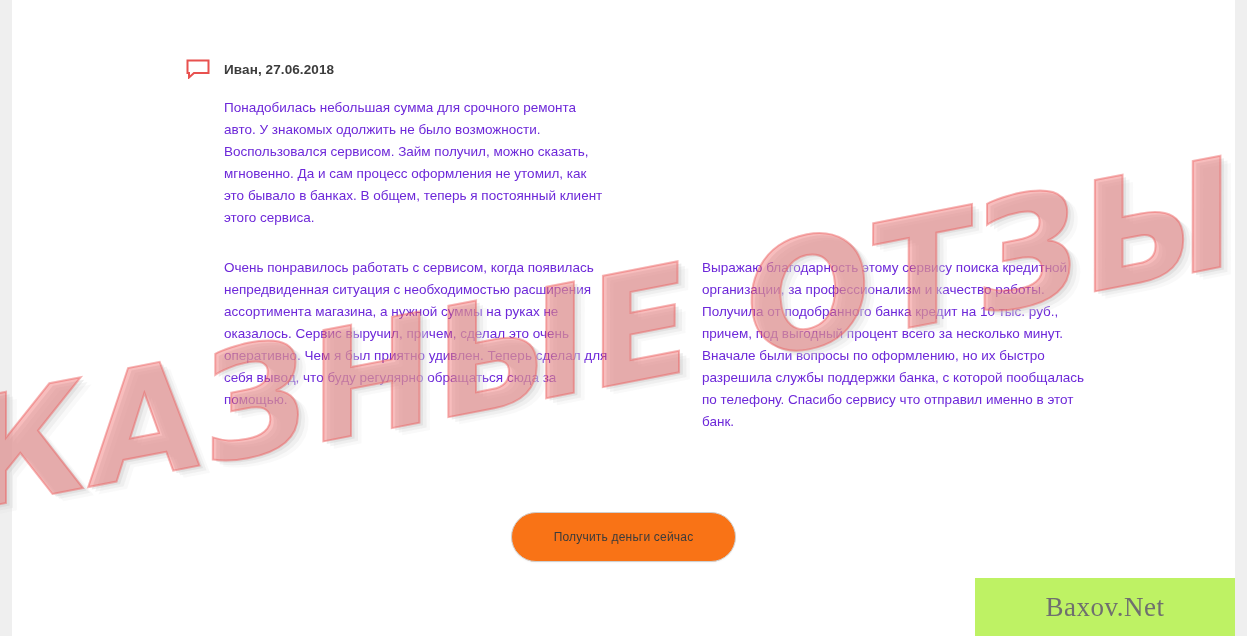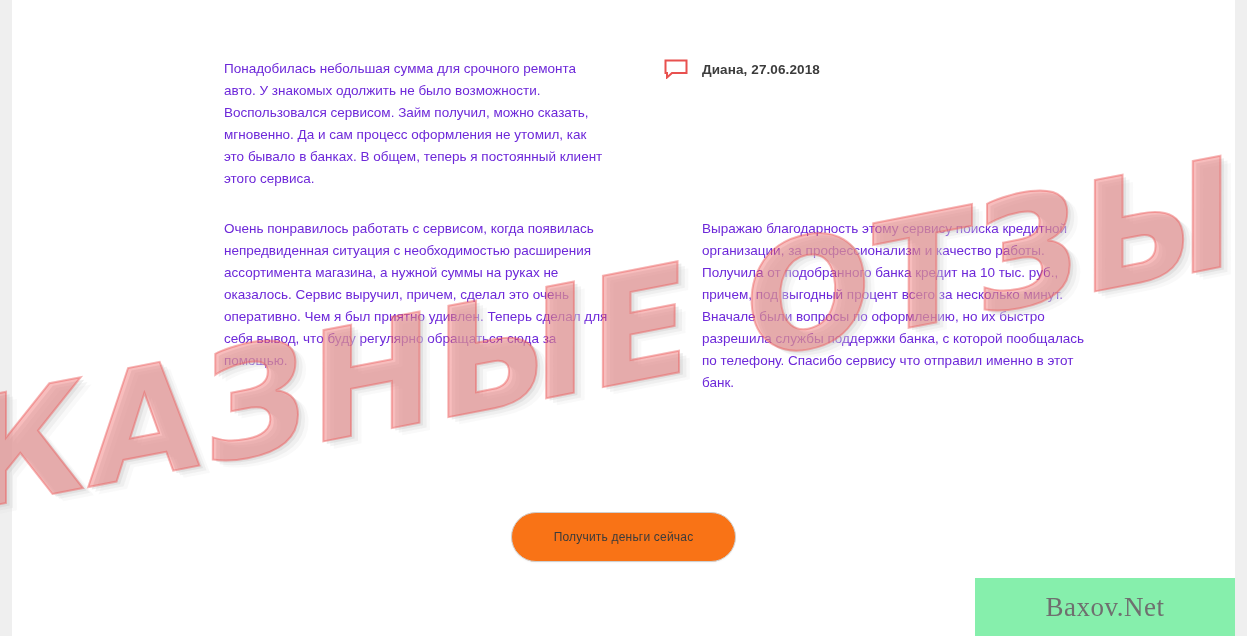--- a/index.html
+++ b/index.html
@@ -122,21 +122,21 @@
     -webkit-text-stroke: 2px rgba(235, 90, 90, 0.45);
   }
 
   
   .site-badge {
     position: absolute;
     right: 12px;
     bottom: 0;
     width: 260px;
     height: 58px;
-    background: #86efac;
+    background: #bef264;
     display: flex;
     align-items: center;
     justify-content: center;
   }
   .site-badge-text {
     font-family: "Liberation Serif", serif;
     font-size: 27px;
     color: #6f6f6f;
     letter-spacing: 0.5px;
   }
@@ -147,32 +147,32 @@
 <div class="page">
 
   <div class="edge left"></div>
   <div class="edge right"></div>
 
   <div class="content">
 
     <div class="reviews">
 
       <div class="review">
-        <p class="review-body">Понадобилась небольшая сумма для срочного ремонта авто. У знакомых одолжить не было возможности. Воспользовался сервисом. Займ получил, можно сказать, мгновенно. Да и сам процесс оформления не утомил, как это бывало в банках. В общем, теперь я постоянный клиент этого сервиса.</p>
-      </div>
-
-      <div class="review second-col">
         <div class="review-head">
           <span class="bubble-icon">
             <svg width="24" height="20" viewBox="0 0 24 20" aria-hidden="true">
               <path d="M1.5 1.5 H22.5 V14 H8 L3 18.5 V14 H1.5 Z" fill="none" stroke="#e8514f" stroke-width="2"></path>
             </svg>
           </span>
-          <div class="review-author">Диана, 27.06.2018</div>
+          <div class="review-author">Иван, 27.06.2018</div>
         </div>
+        <p class="review-body">Понадобилась небольшая сумма для срочного ремонта авто. У знакомых одолжить не было возможности. Воспользовался сервисом. Займ получил, можно сказать, мгновенно. Да и сам процесс оформления не утомил, как это бывало в банках. В общем, теперь я постоянный клиент этого сервиса.</p>
+      </div>
+
+      <div class="review second-col">
       </div>
 
       <div class="review">
         <p class="review-body">Очень понравилось работать с сервисом, когда появилась непредвиденная ситуация с необходимостью расширения ассортимента магазина, а нужной суммы на руках не оказалось. Сервис выручил, причем, сделал это очень оперативно. Чем я был приятно удивлен. Теперь сделал для себя вывод, что буду регулярно обращаться сюда за помощью.</p>
       </div>
 
       <div class="review second-col">
         <p class="review-body">Выражаю благодарность этому сервису поиска кредитной организации, за профессионализм и качество работы. Получила от подобранного банка кредит на 10 тыс. руб., причем, под выгодный процент всего за несколько минут. Вначале были вопросы по оформлению, но их быстро разрешила службы поддержки банка, с которой пообщалась по телефону. Спасибо сервису что отправил именно в этот банк.</p>
       </div>
 

